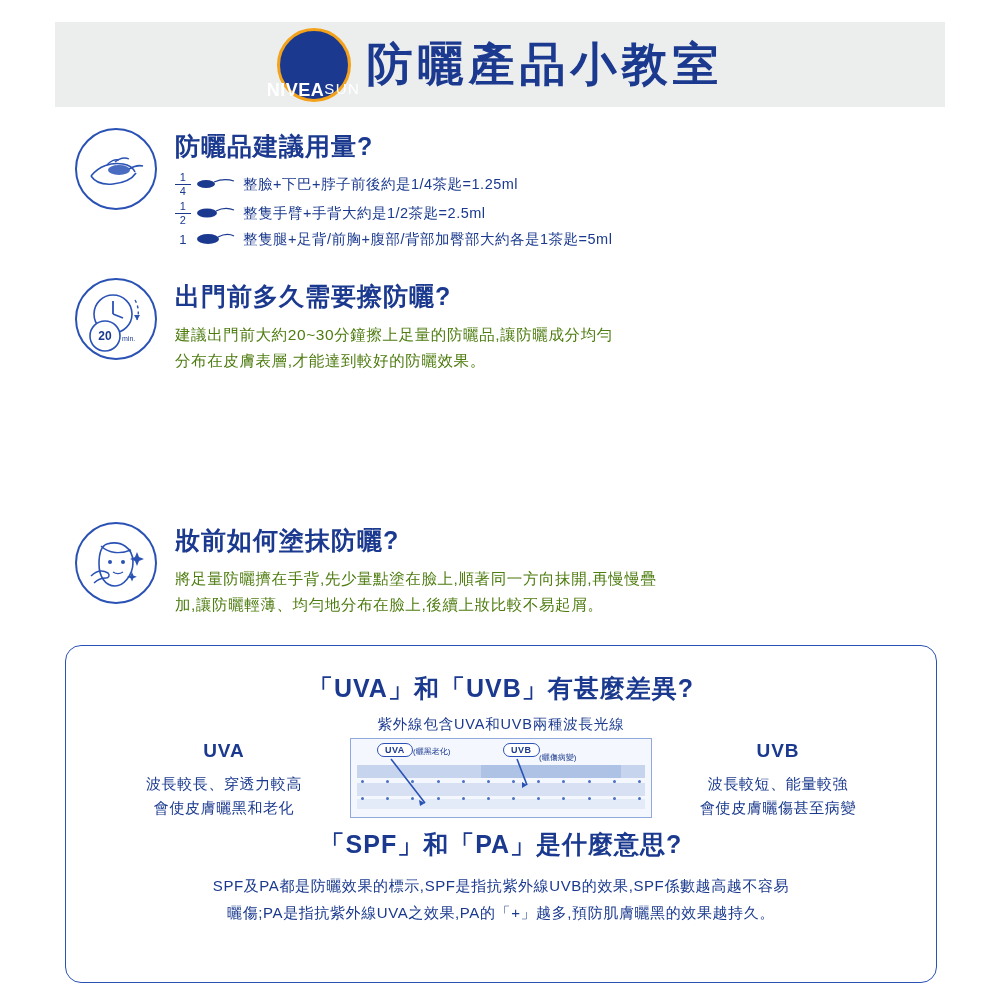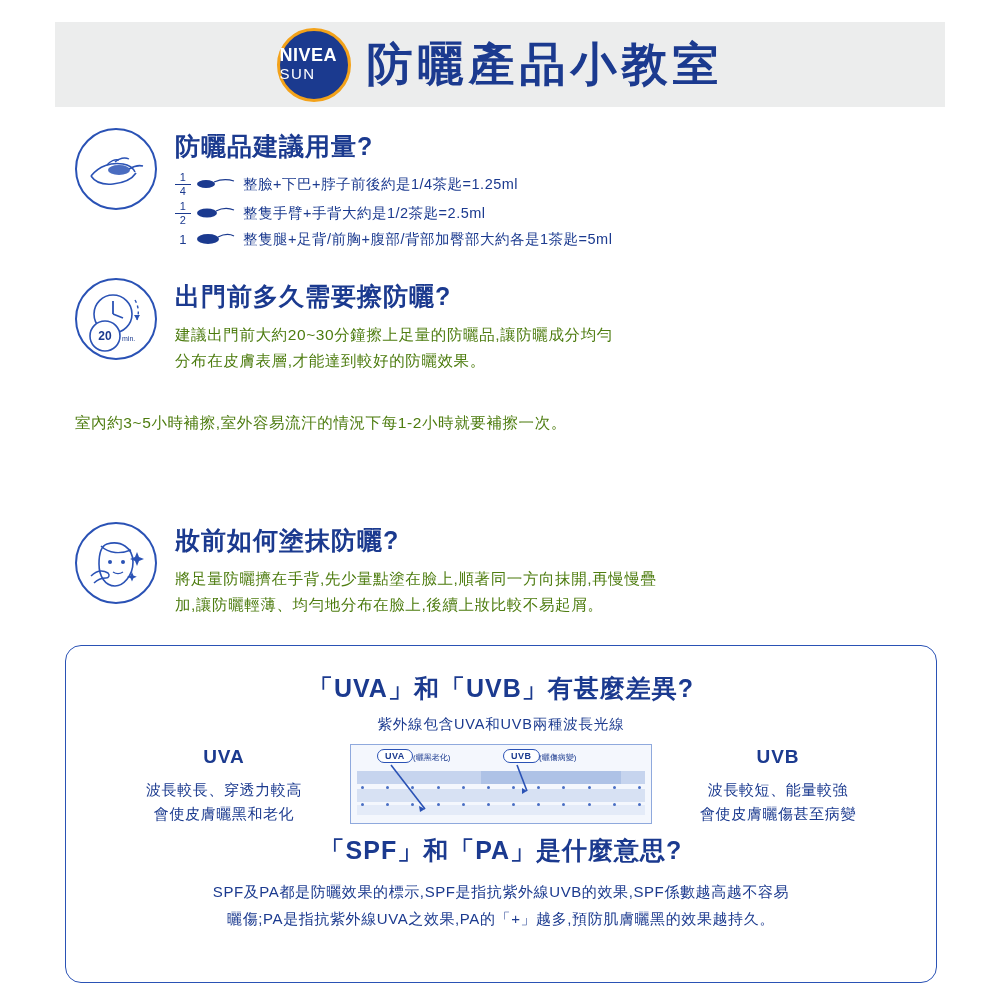--- a/index.html
+++ b/index.html
@@ -27,22 +27,21 @@
     align-items: center;
     justify-content: center;
   }
   .logo {
     width: 74px;
     height: 74px;
     border-radius: 50%;
     background: #1b3a8f;
     border: 3px solid #f3a21a;
     display: flex;
-    flex-direction: column;
-    align-items: flex-start;
+    align-items: flex-end;
     justify-content: center;
     color: #fff;
     margin-right: 16px;
     box-sizing: border-box;
   }
   .logo .nivea {
     font-size: 18px;
     font-weight: bold;
     letter-spacing: 0.5px;
     line-height: 1;
@@ -135,21 +134,21 @@
     text-align: center;
     font-size: 14.5px;
     letter-spacing: 0.8px;
     color: #1b3a8f;
     margin-top: 10px;
   }
   .uv-row {
     display: flex;
     align-items: center;
     justify-content: center;
-    margin-top: 8px;
+    margin-top: 2px;
   }
   .uv-side {
     width: 240px;
     text-align: center;
     font-size: 15px;
     letter-spacing: 0.6px;
     line-height: 1.6;
   }
   .uv-side .uv-head {
     font-size: 19px;
@@ -284,21 +283,20 @@
   </div>
   <div class="sec-body">
     <div class="sec-title">出門前多久需要擦防曬?</div>
     <div class="sec-text" style="white-space:pre-line">建議出門前大約20~30分鐘擦上足量的防曬品,讓防曬成分均勻
 分布在皮膚表層,才能達到較好的防曬效果。</div>
   </div>
 </div>
 
 <div class="section" style="top:408px;">
   <div class="sec-body">
-    <div class="sec-text" style="white-space:pre-line">室內約3~5小時補擦,室外容易流汗的情況下每1-2小時就要補擦一次。</div>
   </div>
 </div>
 
 <div class="section" style="top:522px;">
   <div class="icon-circle">
     <svg viewBox="0 0 78 78" width="78" height="78">
       <path d="M30 20 C44 16 56 24 56 38 C56 52 46 62 38 62 C28 62 22 52 22 40 C22 30 24 22 30 20 Z" fill="none" stroke="#2a52b5" stroke-width="1.6"></path>
       <path d="M24 22 C32 30 44 30 54 26" fill="none" stroke="#2a52b5" stroke-width="1.4"></path>
       <circle cx="33" cy="38" r="2" fill="#2a52b5"></circle>
       <circle cx="46" cy="38" r="2" fill="#2a52b5"></circle>
@@ -355,21 +353,21 @@
           <span></span>
           <span></span>
           <span></span>
           <span></span>
           <span></span>
           <span></span>
       </div>
       <div class="pill" style="left:26px; top:4px;">UVA</div>
       <div class="pill-note" style="left:62px; top:7px;">(曬黑老化)</div>
       <div class="pill" style="left:152px; top:4px;">UVB</div>
-      <div class="pill-note" style="left:188px; top:7px;">(曬傷病變)</div>
+      <div class="pill-note" style="left:188px; top:13px;">(曬傷病變)</div>
       <svg width="300" height="78" style="position:absolute;left:0;top:0;">
         <line x1="40" y1="20" x2="74" y2="64" stroke="#2a52b5" stroke-width="1.6"></line>
         <path d="M74 64 l-6 -3 l1 6 z" fill="#2a52b5"></path>
         <line x1="166" y1="20" x2="176" y2="46" stroke="#2a52b5" stroke-width="1.6"></line>
         <path d="M176 46 l-5 -3 l0 6 z" fill="#2a52b5"></path>
       </svg>
     </div>
 
     <div class="uv-side">
       <div class="uv-head">UVB</div>

